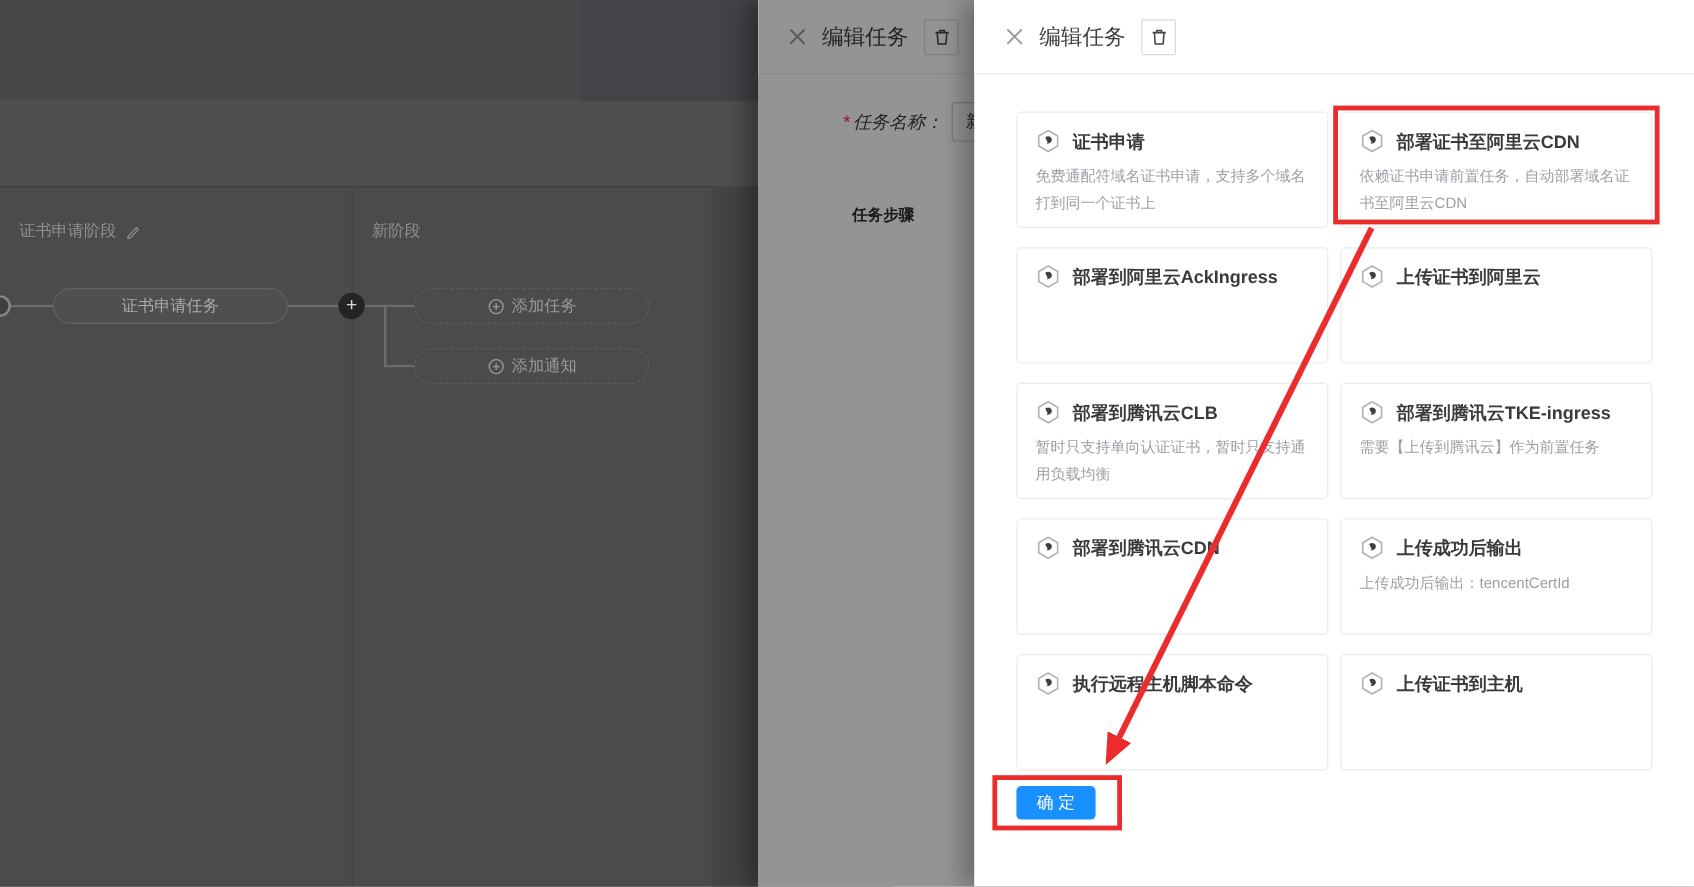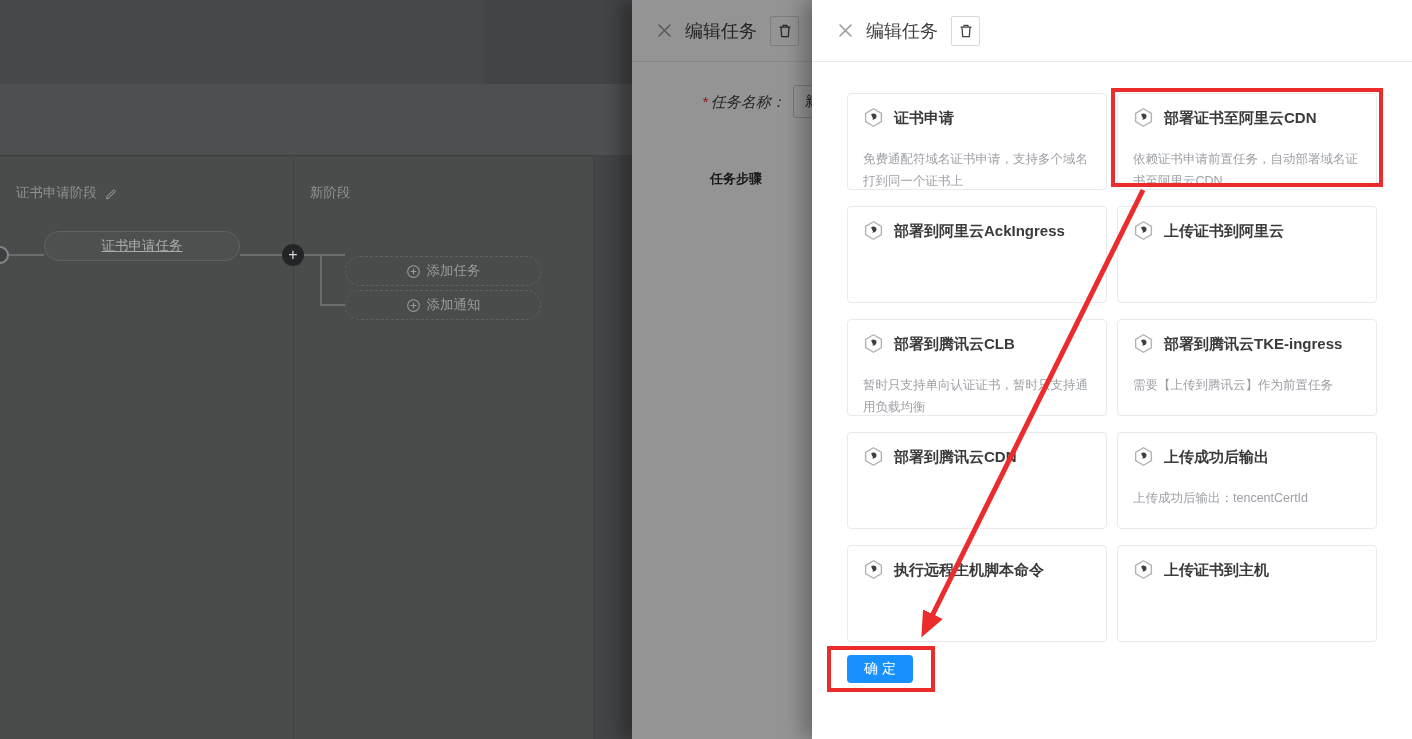--- a/index.html
+++ b/index.html
@@ -19,22 +19,22 @@
   .vline1 { left:293px; } .vline2 { left:593px; }
   .sliver { position:absolute; left:594px; top:155px; width:38px; height:584px; background:#434445; }
   .stage-label { position:absolute; top:184px; font-size:13.5px; color:#8e9090; display:flex; align-items:center; gap:6px; }
   .stage-label-1 { left:16px; } .stage-label-2 { left:310px; }
   .wf-pill {
     position:absolute; width:196px; height:30px; border-radius:16px;
     border:1px solid #606162; background:#4e504f; color:#a8aaab;
     font-size:13.5px; display:flex; align-items:center; justify-content:center; gap:6px; cursor:pointer;
   }
   .wf-pill.dashed { border-style:dashed; background:transparent; color:#98999b; border-color:#5e5f60; }
-  .pill-cert { left:44px; top:231px;text-decoration:underline; }
-  .pill-addtask { left:345px; top:256px; }
+  .pill-cert { left:44px; top:240px; }
+  .pill-addtask { left:345px; top:240px; }
   .pill-addnotify { left:345px; top:290px; }
   .hline { position:absolute; height:2px; background:#6b6c6d; }
   .hl1 { left:0; top:254px; width:44px; }
   .hl2 { left:240px; top:254px; width:42px; }
   .hl3 { left:304px; top:254px; width:41px; }
   .hl4 { left:320px; top:304px; width:25px; }
   .vseg { position:absolute; left:320px; top:254px; width:2px; height:52px; background:#6b6c6d; }
   .plus-circle {
     position:absolute; left:282px; top:244px; width:22px; height:22px; border-radius:50%;
     background:#232425; color:#d8d9da; font-size:16px; line-height:21px; text-align:center; cursor:pointer;
@@ -59,21 +59,21 @@
   .mid-section-title { position:absolute; left:78px; top:146px; font-size:13px; font-weight:bold; color:#2b2b2b; white-space:nowrap;margin-top:24px; }
   
   .drawer-front { position:absolute; left:812px; top:0; width:600px; height:739px; background:#fff; z-index:3;
     box-shadow:-10px 0 18px rgba(0,0,0,.28); }
   .drawer-front .drawer-header { padding-left:26px; }
   .front-body { padding:31px 35px 0 35px; }
   .card-grid { display:grid; grid-template-columns:260px 260px; column-gap:10px; row-gap:16px; grid-auto-rows:97px; }
   .card { border:1px solid #e8eaec; border-radius:4px; background:#fff; padding:13px 15px; overflow:hidden; cursor:pointer; }
   .card-head { display:flex; align-items:flex-end; gap:10px; }
   .card-title { font-size:15px; font-weight:bold; color:#3a3a3a; white-space:nowrap; }
-  .card-desc { margin-top:21px; font-size:12.5px; color:#9da0a5; line-height:1.75; }
+  .card-desc { margin-top:9px; font-size:12.5px; color:#9da0a5; line-height:1.75; }
   .confirm-row { margin-top:13px; }
   .confirm-btn { width:66px; height:28px; background:#1890ff; color:#fff; border:none; border-radius:4px;
     font-size:14px; cursor:pointer; font-family:inherit; }
   
   .anno { position:absolute; inset:0; z-index:4; pointer-events:none; }
   .anno-box { position:absolute; border:4px solid #ec2c2c; }
   .anno-box-card { left:1111px; top:88px; width:272px; height:99px; }
   .anno-box-btn { left:827px; top:646px; width:108px; height:46px; }
   .anno-svg { position:absolute; left:0; top:0; }
 </style>

